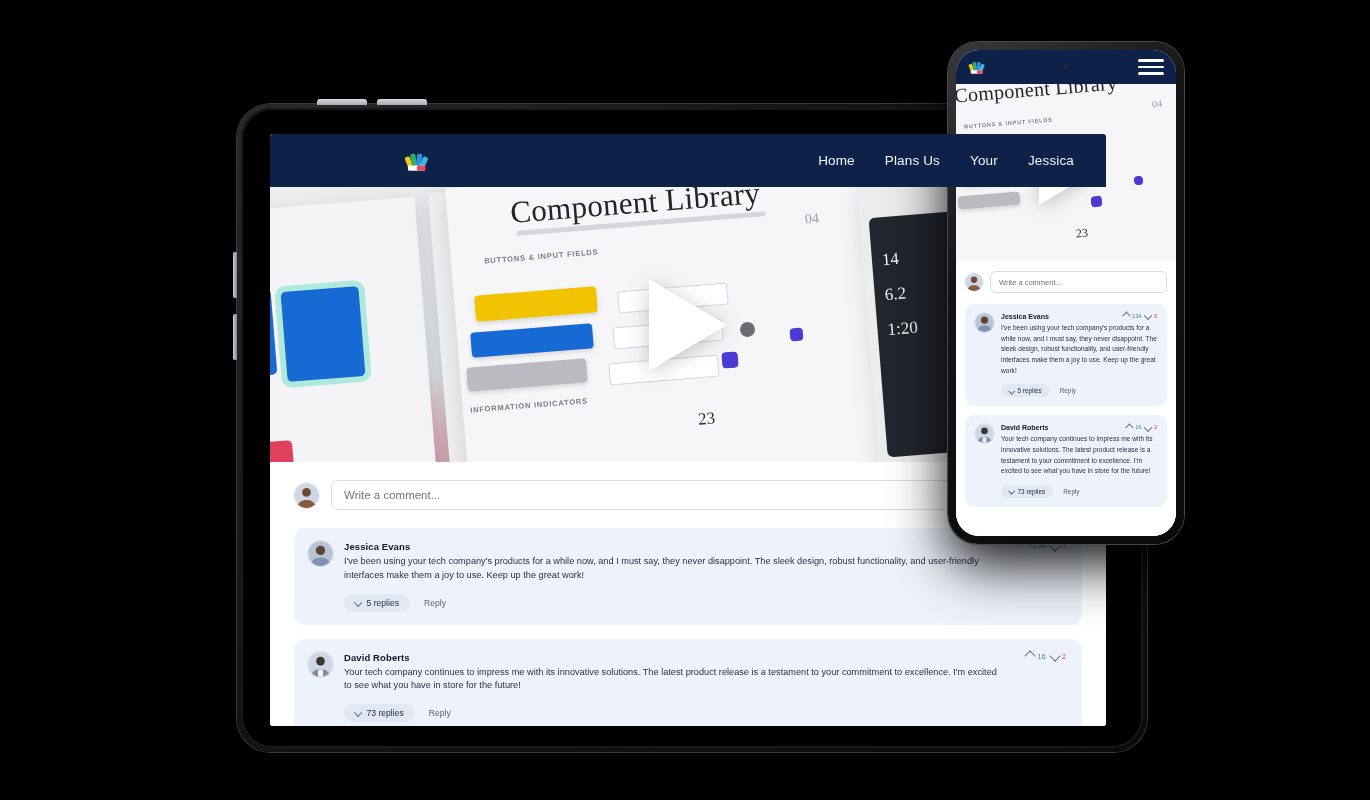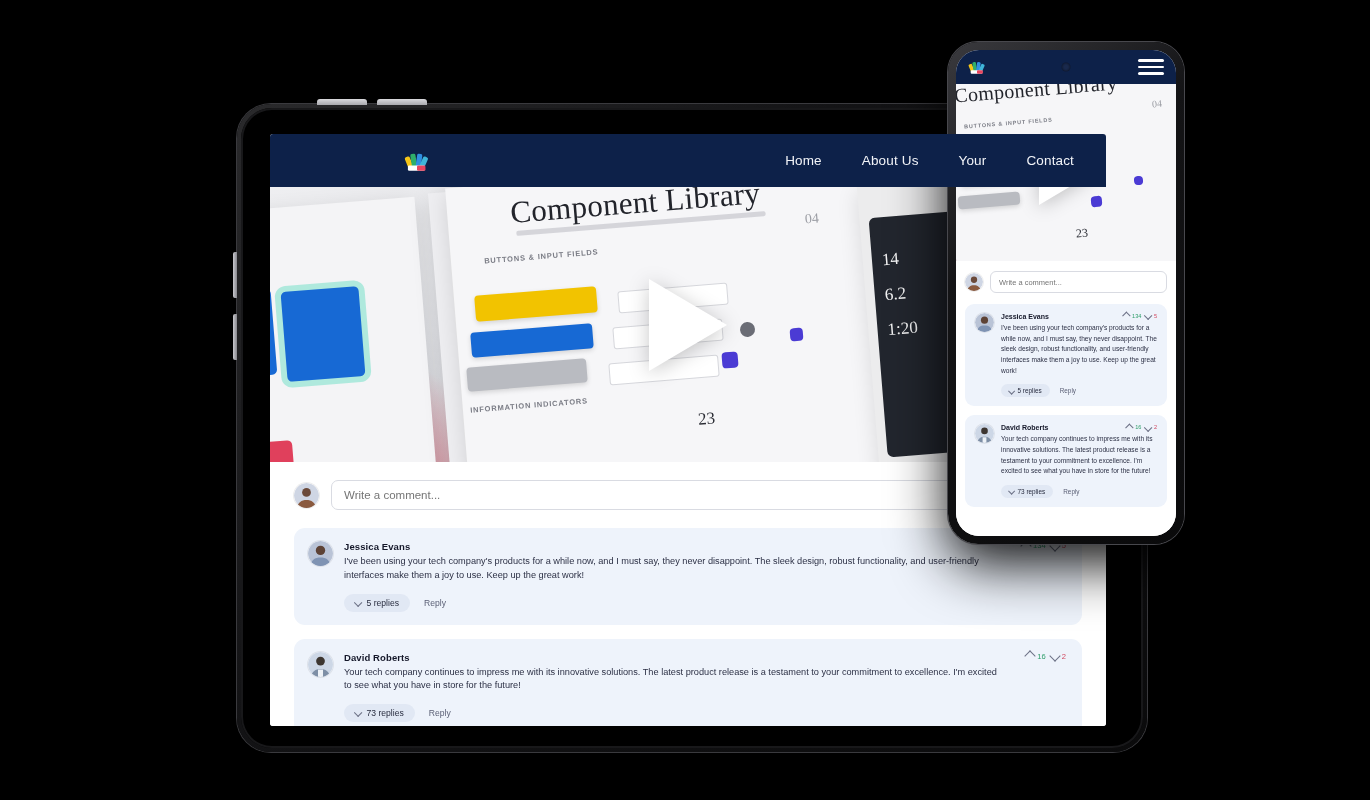--- a/index.html
+++ b/index.html
@@ -39,21 +39,21 @@
     border-radius:3px;
   }
 
   
   .navbar {
     height:53px; background:#0d2149;
     display:flex; align-items:center;
     padding:0 28px 0 22px; position:relative; z-index:5;
   }
   .brand-logo { width:26px; height:26px; position:relative; flex:0 0 auto; margin-left:112px; }
-  .nav-links { margin-left:auto; display:flex; gap:40px; align-items:center; padding-right:4px;}
+  .nav-links { margin-left:auto; display:flex; gap:30px; align-items:center; padding-right:4px;}
   .nav-links a {
     color:#f2f4f8; font-size:13.5px; text-decoration:none; letter-spacing:.15px; white-space:nowrap;
   }
 
   
   .video-wrap { position:relative; width:100%; height:275px; overflow:hidden; background:#dcdde1; }
   .video-bg {
     position:absolute; inset:-60px -40px;
     background:
       radial-gradient(circle at 15% 85%, rgba(214,54,76,.55) 0 5%, rgba(214,54,76,0) 16%),
@@ -225,23 +225,23 @@
             <rect x="4" y="13" width="8" height="20" rx="2.5" fill="#f5c518" transform="rotate(-22 8 23)"></rect>
             <rect x="11" y="9" width="8" height="23" rx="2.5" fill="#2fae6a" transform="rotate(-9 15 20)"></rect>
             <rect x="19" y="9" width="8" height="23" rx="2.5" fill="#2f8fe0" transform="rotate(8 23 20)"></rect>
             <rect x="26" y="13" width="8" height="20" rx="2.5" fill="#3fb5d8" transform="rotate(24 30 23)"></rect>
             <rect x="6" y="27" width="26" height="8" rx="2" fill="#ffffff"></rect>
             <rect x="20" y="27" width="13" height="8" rx="2" fill="#e8455f"></rect>
           </svg>
         </div>
         <div class="nav-links">
           <a href="#">Home</a>
-          <a href="#">About Us</a>
+          <a href="#">Plans Us</a>
           <a href="#">Your</a>
-          <a href="#">Contact</a>
+          <a href="#">Jessica</a>
         </div>
       </div>
 
       <div class="video-wrap">
         <div class="video-bg"></div>
         <div class="sheet left"></div>
         <div class="sheet mid"></div>
         <div class="sheet main"></div>
         <div class="sheet right"></div>
 

